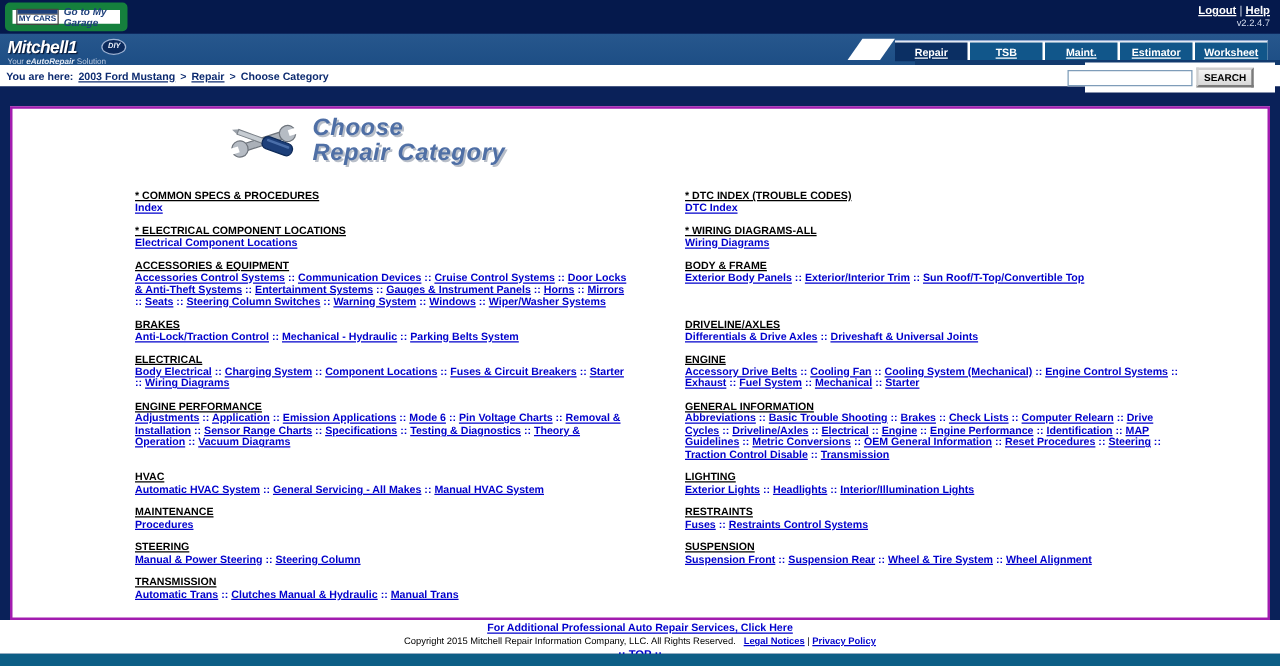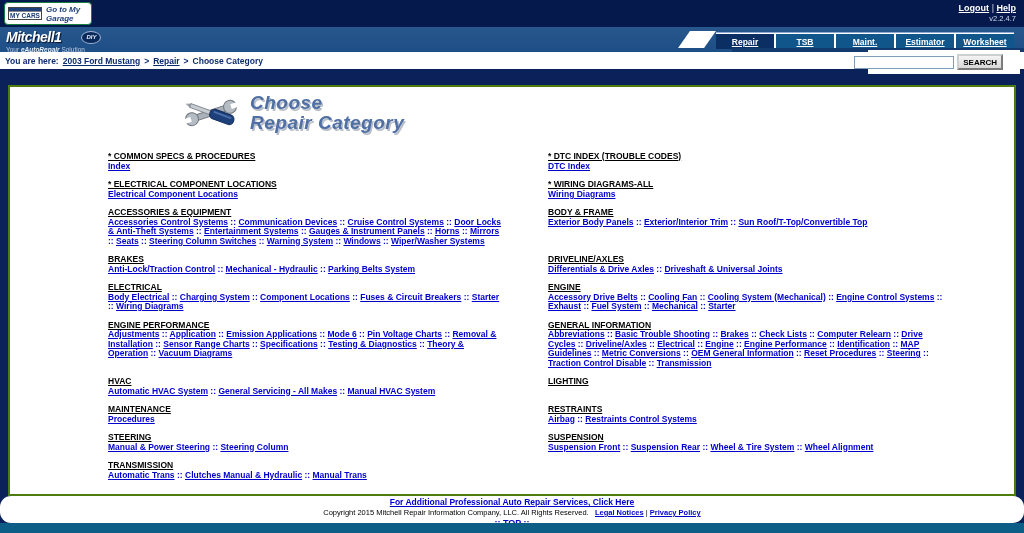--- a/index.html
+++ b/index.html
@@ -1,21 +1,21 @@
 <!DOCTYPE html>
 <html><head>
 <meta charset="utf-8">
 <style>
   * { margin:0; padding:0; box-sizing:border-box; }
   body { font-family:"Liberation Sans", sans-serif; background:#0a2159; }
   #screen { position:relative; width:1024px; height:533px; overflow:hidden; background:#0a2159; }
 
   
   .topbar { position:absolute; top:0; left:0; width:1024px; height:27px; background:#05194c; }
-  .garage-box { position:absolute; top:2px; left:4px; height:23px; background:#fff; border:1px solid #15803d; border-radius:4px; display:flex; align-items:center; padding:1px 5px 1px 3px; gap:4px; cursor:pointer; }
+  .garage-box { position:absolute; top:2px; left:4px; height:23px; background:#fff; border:6px solid #15803d; border-radius:4px; display:flex; align-items:center; padding:1px 5px 1px 3px; gap:4px; cursor:pointer; }
   .plate { border:1px solid #444; width:34px; }
   .plate-top { height:4px; background:#1d3f7a; border-bottom:1px solid #888; }
   .plate-text { font-size:6.5px; font-weight:bold; color:#1d3f7a; text-align:center; letter-spacing:0px; padding:0 1px; }
   .garage-label { font-size:8px; font-weight:bold; font-style:italic; color:#1d3f7a; width:40px; line-height:9px; }
   .top-right { position:absolute; top:3px; right:8px; text-align:right; }
   .top-links { font-size:9px; font-weight:bold; color:#fff; }
   .top-links a { color:#fff; text-decoration:underline; cursor:pointer; }
   .top-links .bar-sep { font-weight:normal; color:#cdd6e6; }
   .version { font-size:7.5px; color:#d5dded; margin-top:1px; }
 
@@ -37,32 +37,32 @@
   
   .breadcrumb { position:absolute; top:52px; left:0; width:1024px; height:17px; background:#fff; font-size:8.5px; font-weight:bold; color:#0d2b70; display:flex; align-items:center; padding-left:5px; gap:4px;text-align:right; }
   .breadcrumb a { color:#0d2b70; text-decoration:underline; cursor:pointer; }
 
   
   .search-panel { position:absolute; top:50px; right:4px; width:152px; height:24px; background:#fff; display:flex; align-items:center; justify-content:flex-end; gap:3px; padding:0 17px; }
   .search-input { width:100px; height:13px; border:1px solid #7f9db9; font-size:8px; padding:0 2px; }
   .search-btn { height:16px; font-size:8px; font-weight:bold; color:#000; background:linear-gradient(#f4f4f4,#d8d8d8); border:2px outset #cfcfcf; padding:0 4px; cursor:pointer; font-family:"Liberation Sans", sans-serif; }
 
   
-  .main-panel { position:absolute; top:85px; left:8px; right:8px; bottom:37px; background:#fff; border:2px solid #4d7c0f; overflow:hidden; }
+  .main-panel { position:absolute; top:85px; left:8px; right:8px; bottom:37px; background:#fff; border:2px solid #a21caf; overflow:hidden; }
   .title-block { display:flex; align-items:flex-start; margin:4px 0 0 172px; gap:10px; height:48px; }
   .title-text { font-size:19px; line-height:20px; font-weight:bold; font-style:italic; color:#4f6fa5; text-shadow:1.5px 1.5px 0 #b9bfc9; letter-spacing:0.5px; margin-top:2px; }
 
   .category-grid { display:grid; grid-template-columns:440px 420px; row-gap:9px; margin:13px 0 0 98px; }
   .cat-heading { font-size:8.5px; font-weight:bold; color:#000; line-height:9.5px;text-decoration:underline; }
   .cat-links { font-size:8.5px; font-weight:bold; line-height:9.5px; max-width:398px; }
   .cat-link { color:#0000cc; text-decoration:underline; cursor:pointer; }
   .sep { color:#0000cc; text-decoration:none; }
 
   
-  .footer-white { position:absolute; left:0; bottom:10px; width:1024px; height:27px; background:#fff; text-align:center; padding-top:1px;border-radius:11px; }
+  .footer-white { position:absolute; left:0; bottom:10px; width:1024px; height:27px; background:#fff; text-align:center; padding-top:1px; }
   .promo { font-size:8.5px; font-weight:bold; }
   .promo a { color:#0000cc; text-decoration:underline; cursor:pointer; }
   .copyright-row { font-size:7.5px; color:#000; margin-top:1px; }
   .copyright-row a { color:#0000cc; text-decoration:underline; font-weight:bold; cursor:pointer; }
   .top-row { font-size:9px; font-weight:bold; margin-top:1px; color:#0000cc; }
   .top-row a { color:#0000cc; text-decoration:underline; cursor:pointer; }
   .footer-teal { position:absolute; left:0; bottom:0; width:1024px; height:10px; background:#0d5e86; }
 </style>
 </head>
 <body>
@@ -189,28 +189,29 @@
         <div>
           <div class="cat-heading">GENERAL INFORMATION</div>
           <div class="cat-links"><a class="cat-link">Abbreviations</a><span class="sep"> :: </span><a class="cat-link">Basic Trouble Shooting</a><span class="sep"> :: </span><a class="cat-link">Brakes</a><span class="sep"> :: </span><a class="cat-link">Check Lists</a><span class="sep"> :: </span><a class="cat-link">Computer Relearn</a><span class="sep"> :: </span><a class="cat-link">Drive Cycles</a><span class="sep"> :: </span><a class="cat-link">Driveline/Axles</a><span class="sep"> :: </span><a class="cat-link">Electrical</a><span class="sep"> :: </span><a class="cat-link">Engine</a><span class="sep"> :: </span><a class="cat-link">Engine Performance</a><span class="sep"> :: </span><a class="cat-link">Identification</a><span class="sep"> :: </span><a class="cat-link">MAP Guidelines</a><span class="sep"> :: </span><a class="cat-link">Metric Conversions</a><span class="sep"> :: </span><a class="cat-link">OEM General Information</a><span class="sep"> :: </span><a class="cat-link">Reset Procedures</a><span class="sep"> :: </span><a class="cat-link">Steering</a><span class="sep"> :: </span><a class="cat-link">Traction Control Disable</a><span class="sep"> :: </span><a class="cat-link">Transmission</a></div>
         </div>
         <div>
           <div class="cat-heading">HVAC</div>
           <div class="cat-links"><a class="cat-link">Automatic HVAC System</a><span class="sep"> :: </span><a class="cat-link">General Servicing - All Makes</a><span class="sep"> :: </span><a class="cat-link">Manual HVAC System</a></div>
         </div>
         <div>
           <div class="cat-heading">LIGHTING</div>
+          <div class="cat-links"><a class="cat-link">Exterior Lights</a><span class="sep"> :: </span><a class="cat-link">Headlights</a><span class="sep"> :: </span><a class="cat-link">Interior/Illumination Lights</a></div>
         </div>
         <div>
           <div class="cat-heading">MAINTENANCE</div>
           <div class="cat-links"><a class="cat-link">Procedures</a></div>
         </div>
         <div>
           <div class="cat-heading">RESTRAINTS</div>
-          <div class="cat-links"><a class="cat-link">Airbag</a><span class="sep"> :: </span><a class="cat-link">Restraints Control Systems</a></div>
+          <div class="cat-links"><a class="cat-link">Fuses</a><span class="sep"> :: </span><a class="cat-link">Restraints Control Systems</a></div>
         </div>
         <div>
           <div class="cat-heading">STEERING</div>
           <div class="cat-links"><a class="cat-link">Manual &amp; Power Steering</a><span class="sep"> :: </span><a class="cat-link">Steering Column</a></div>
         </div>
         <div>
           <div class="cat-heading">SUSPENSION</div>
           <div class="cat-links"><a class="cat-link">Suspension Front</a><span class="sep"> :: </span><a class="cat-link">Suspension Rear</a><span class="sep"> :: </span><a class="cat-link">Wheel &amp; Tire System</a><span class="sep"> :: </span><a class="cat-link">Wheel Alignment</a></div>
         </div>
         <div>

